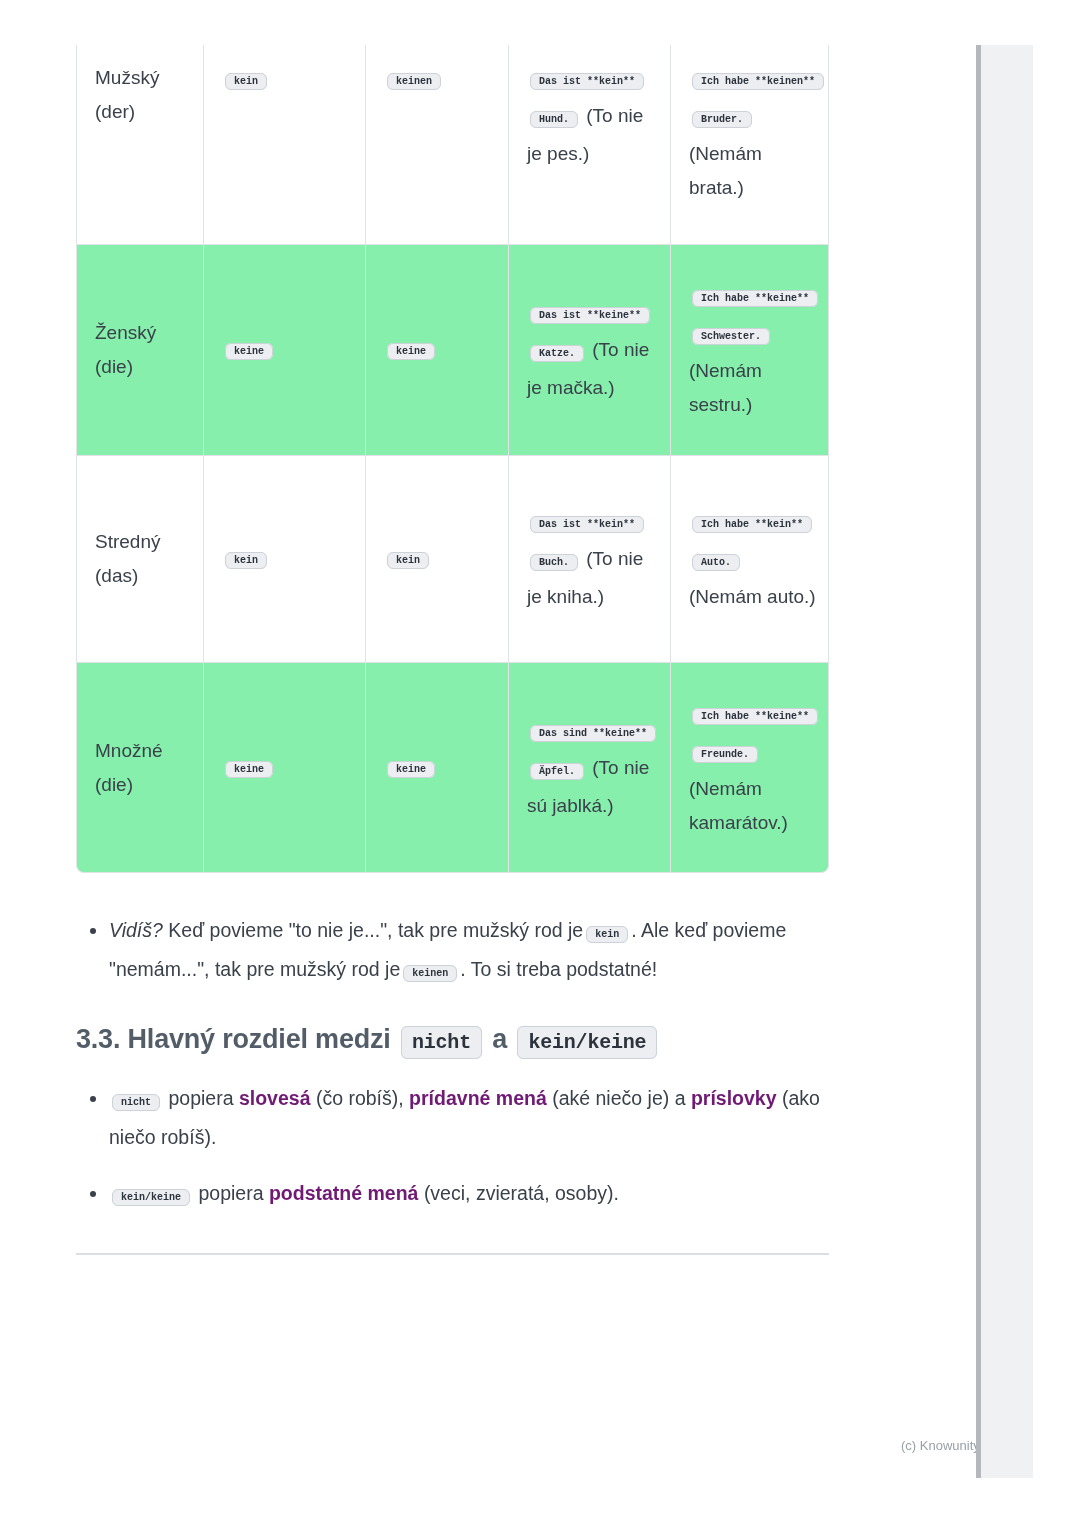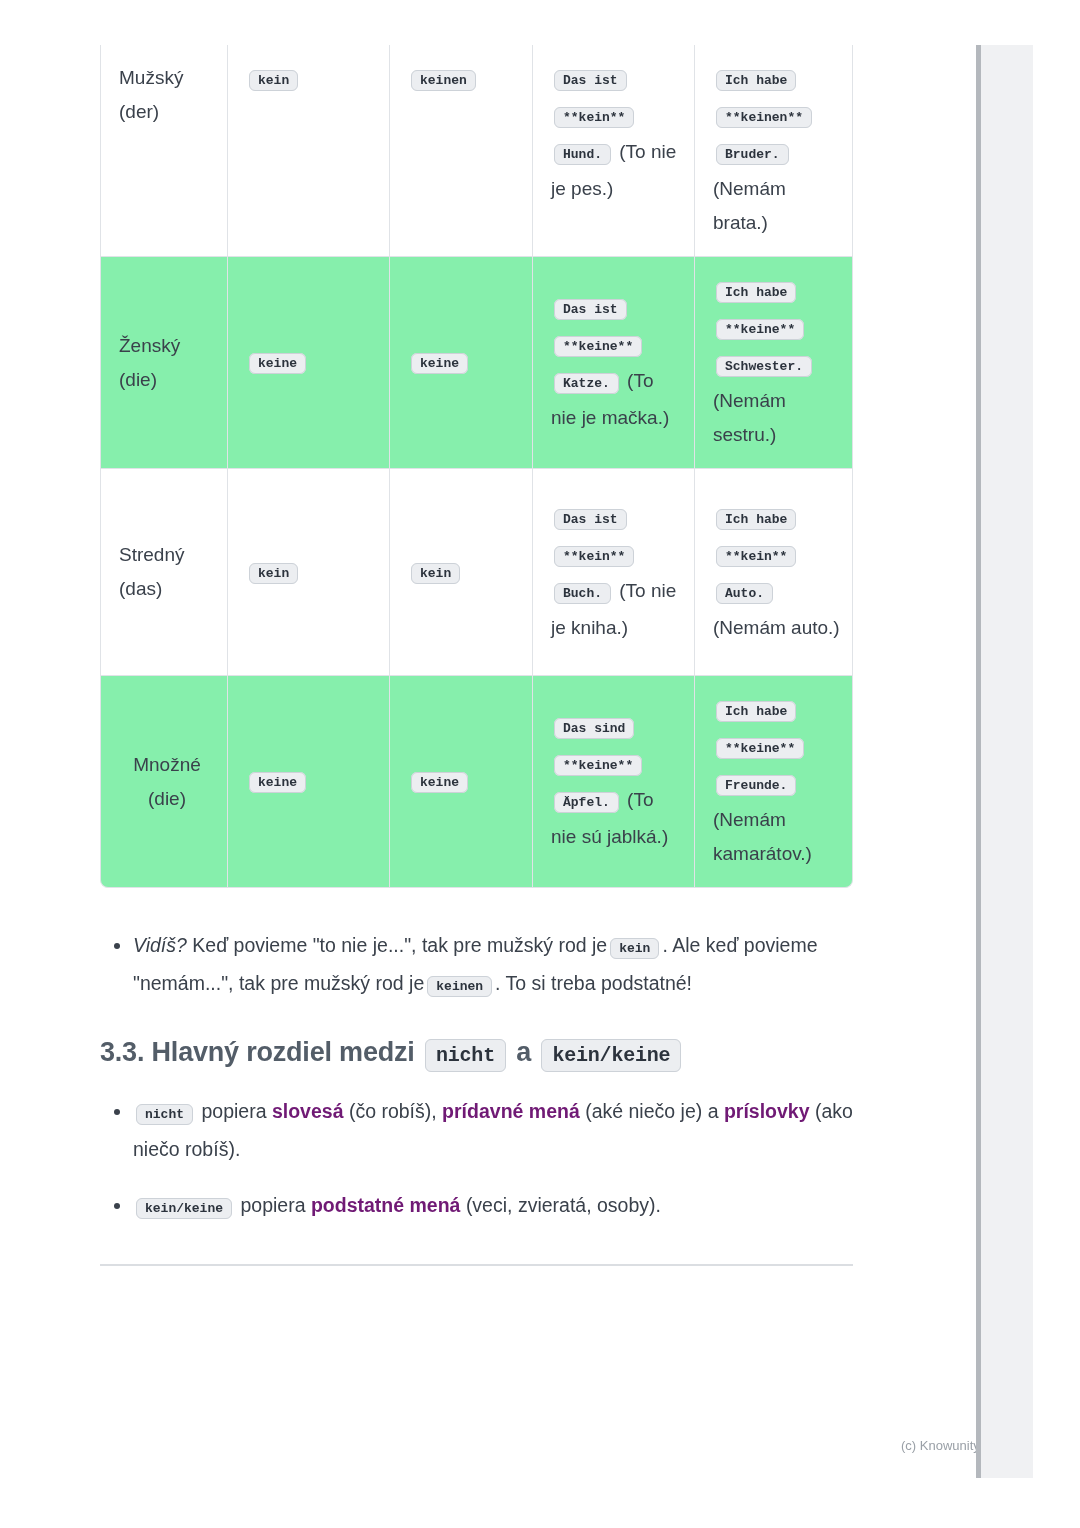--- a/index.html
+++ b/index.html
@@ -1,42 +1,42 @@
 <!DOCTYPE html>
 <html><head>
 <meta charset="utf-8">
 <style>
   * { margin:0; padding:0; box-sizing:border-box; }
   html,body { width:1080px; height:1528px; background:#ffffff; overflow:hidden; }
   body { font-family:"Liberation Sans","DejaVu Sans",sans-serif; color:#3a414b; position:relative; }
 
   .page { position:absolute; inset:0; background:#fff; }
-  .content { position:absolute; left:100px; top:45px; width:753px; }
+  .content { position:absolute; left:76px; top:45px; width:753px; }
 
   
   table.gtable { width:753px; table-layout:fixed; border-collapse:separate; border-spacing:0; }
   table.gtable col.c1{width:128px} table.gtable col.c2{width:162px}
   table.gtable col.c3{width:143px} table.gtable col.c4{width:162px}
   table.gtable col.c5{width:158px}
   .gtable td { border-right:1px solid #e0e3e7; border-bottom:1px solid #e0e3e7;
                padding:16px 12px 16px 18px; vertical-align:middle;
                font-size:19px; line-height:34px; color:#3a414b; }
   .gtable td:first-child { border-left:1px solid #e0e3e7; }
   .gtable tr.r1 td { vertical-align:top; height:200px; }
   .gtable tr.r2 td { height:211px; }
   .gtable tr.r3 td { height:207px; }
   .gtable tr.r4 td { height:210px; }
   .gtable tr.alt td { background:#86efac; }
-  .gtable tr.r4 td:first-child { border-bottom-left-radius:8px;text-align:center; }
+  .gtable tr.r4 td:first-child { border-bottom-left-radius:8px; }
   .gtable tr.r4 td:last-child  { border-bottom-right-radius:8px; }
   .gender span { display:block; }
 
   
   code.chip { font-family:"Liberation Mono","DejaVu Sans Mono",monospace;
-              font-weight:bold; font-size:13px; color:#2c333d;
+              font-weight:bold; font-size:10px; color:#2c333d;
               background:#eceef1; border:1px solid #cdd2d8; border-radius:6px;
               padding:2px 8px; margin:0 3px;
               -webkit-box-decoration-break:clone; box-decoration-break:clone; }
   code.chip-lg { font-size:20px; padding:4px 10px; }
 
   
   ul.blist { list-style:disc; padding-left:33px; margin-top:40px; }
   ul.blist > li { font-size:19.5px; line-height:34px; color:#3a414b; }
   ul.blist > li + li { margin-top:22px; }
   ul.sublist { list-style:circle; padding-left:32px; margin-top:12px; }

